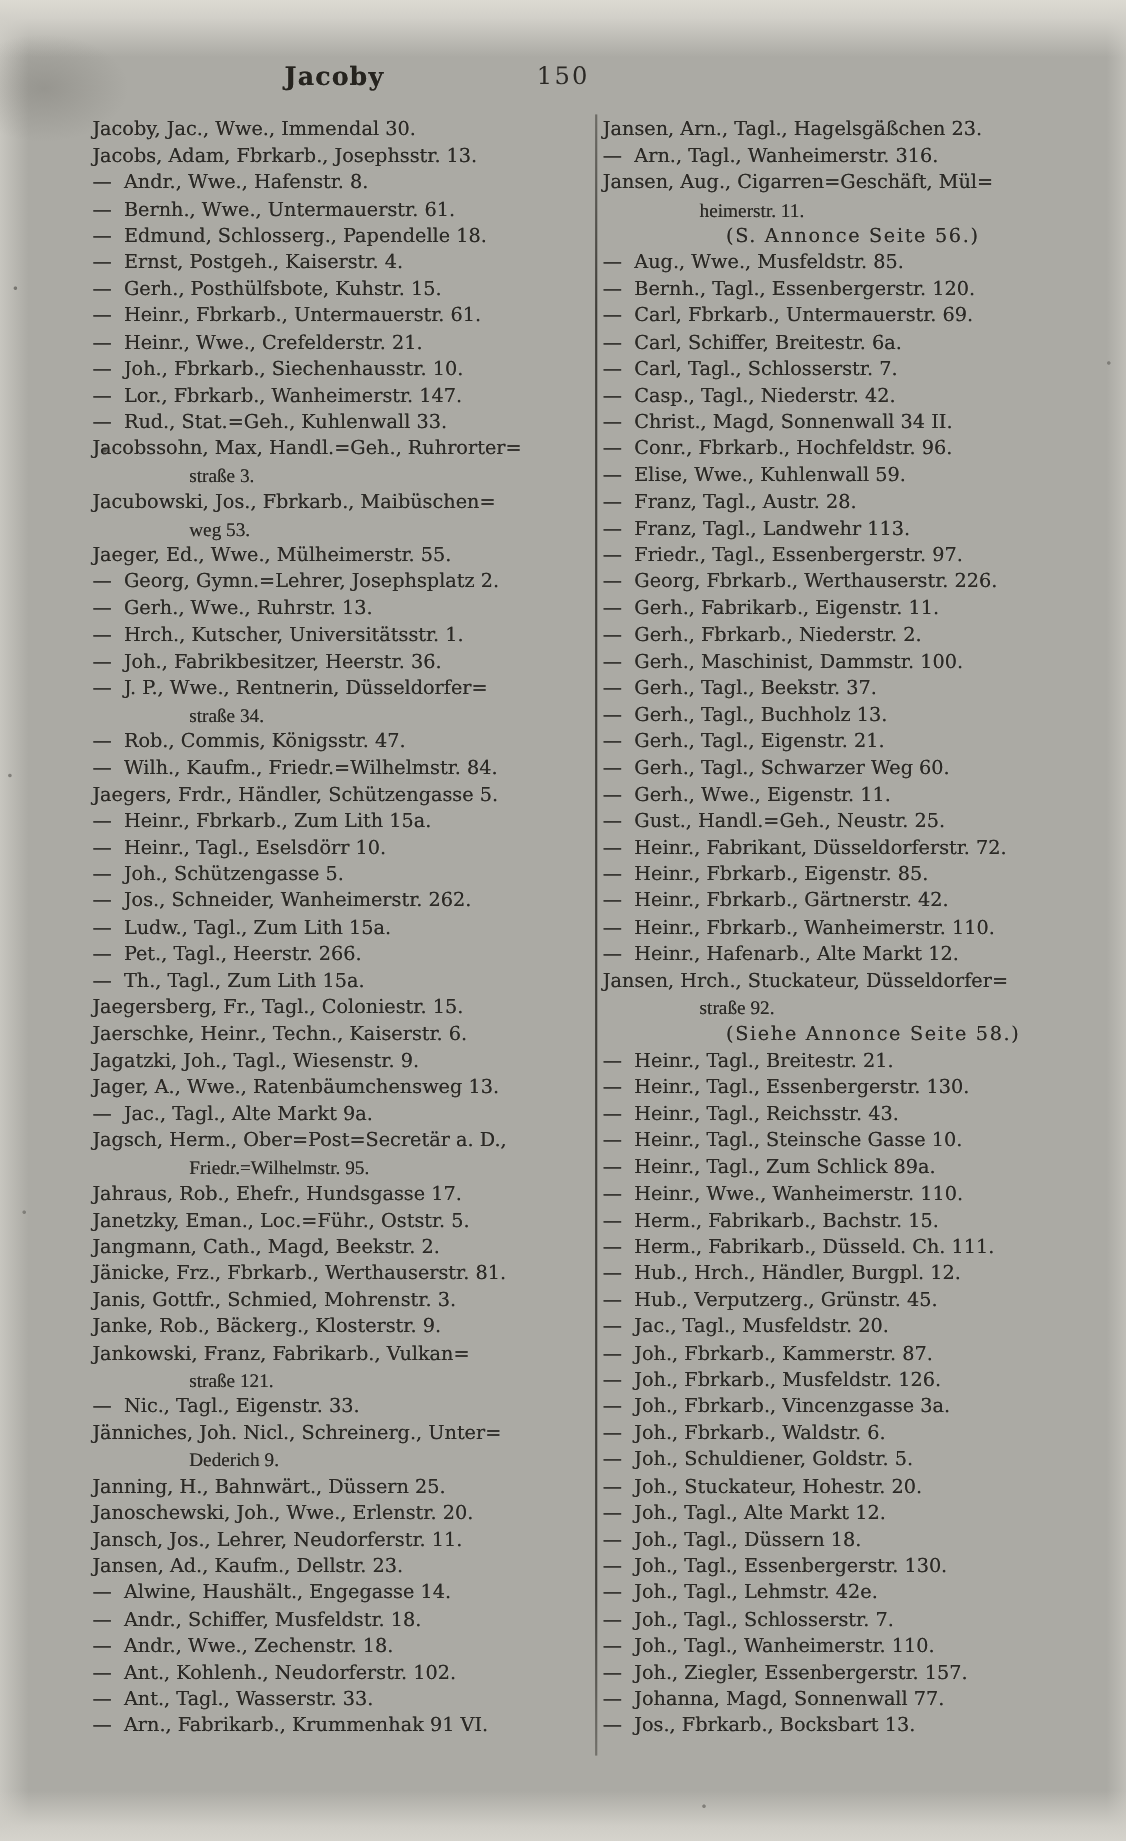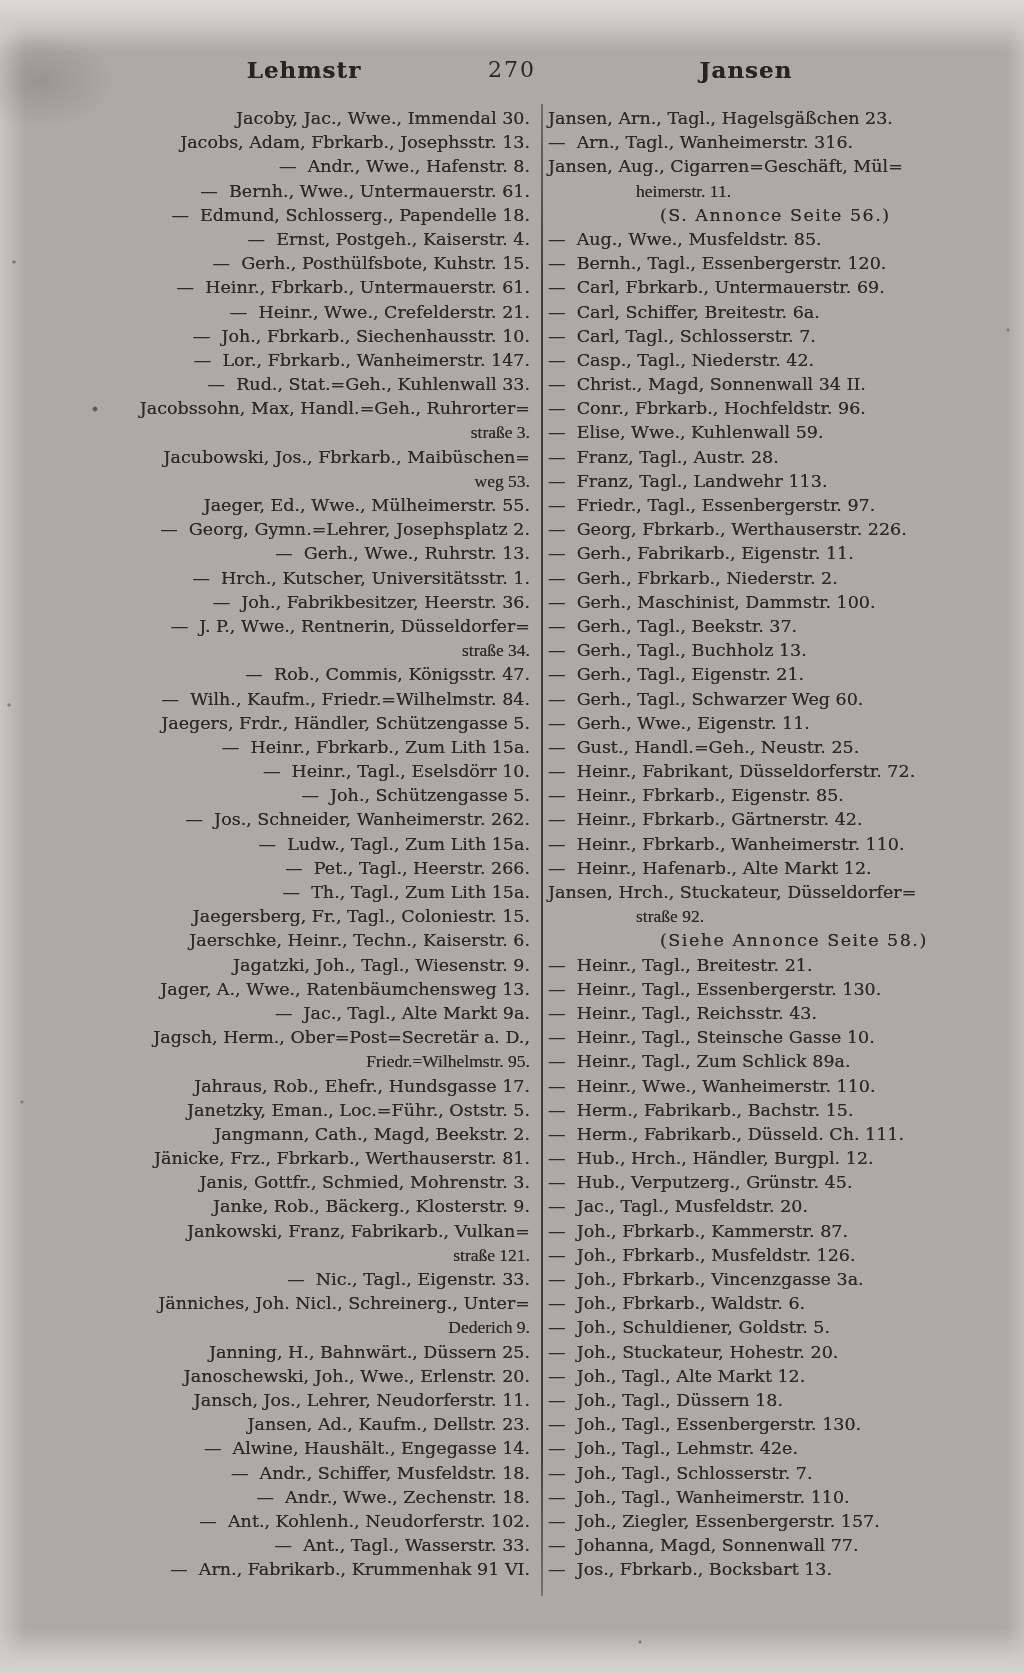--- a/index.html
+++ b/index.html
@@ -47,31 +47,30 @@
   .divider{
     position:absolute;left:541px;top:104px;width:2px;height:1492px;
     background:linear-gradient(180deg, rgba(58,56,50,.55), rgba(45,43,38,.85) 12%, rgba(45,43,38,.85) 90%, rgba(58,56,50,.5));
   }
   .col{
     position:absolute;top:106px;
     font-size:17.5px;line-height:24.2px;
     white-space:pre;
     text-shadow:0 0 .4px rgba(43,41,37,.75);
   }
-  .col-left{left:84px;width:446px;text-align:right;}
+  .col-left{left:84px;width:446px;}
   .col-right{left:548px;width:436px;}
   .ln{height:24.2px;}
   .ln.ind{padding-left:88px;font-family:Liberation Serif, serif;}
   .ln.ann{padding-left:112px;letter-spacing:1.5px;}
 </style>
 </head>
 <body>
 
 <div class="page">
-  <div class="hdr hdr-left">Lehmstr</div>
-  <div class="pgnum">270</div>
-  <div class="hdr hdr-right">Jansen</div>
+  <div class="hdr hdr-left">Jacoby</div>
+  <div class="pgnum">150</div>
 
   <div class="divider"></div>
 
   <div class="col col-left"><div class="ln">Jacoby, Jac., Wwe., Immendal 30.</div><div class="ln">Jacobs, Adam, Fbrkarb., Josephsstr. 13.</div><div class="ln">—  Andr., Wwe., Hafenstr. 8.</div><div class="ln">—  Bernh., Wwe., Untermauerstr. 61.</div><div class="ln">—  Edmund, Schlosserg., Papendelle 18.</div><div class="ln">—  Ernst, Postgeh., Kaiserstr. 4.</div><div class="ln">—  Gerh., Posthülfsbote, Kuhstr. 15.</div><div class="ln">—  Heinr., Fbrkarb., Untermauerstr. 61.</div><div class="ln">—  Heinr., Wwe., Crefelderstr. 21.</div><div class="ln">—  Joh., Fbrkarb., Siechenhausstr. 10.</div><div class="ln">—  Lor., Fbrkarb., Wanheimerstr. 147.</div><div class="ln">—  Rud., Stat.=Geh., Kuhlenwall 33.</div><div class="ln">Jacobssohn, Max, Handl.=Geh., Ruhrorter=</div><div class="ln ind">straße 3.</div><div class="ln">Jacubowski, Jos., Fbrkarb., Maibüschen=</div><div class="ln ind">weg 53.</div><div class="ln">Jaeger, Ed., Wwe., Mülheimerstr. 55.</div><div class="ln">—  Georg, Gymn.=Lehrer, Josephsplatz 2.</div><div class="ln">—  Gerh., Wwe., Ruhrstr. 13.</div><div class="ln">—  Hrch., Kutscher, Universitätsstr. 1.</div><div class="ln">—  Joh., Fabrikbesitzer, Heerstr. 36.</div><div class="ln">—  J. P., Wwe., Rentnerin, Düsseldorfer=</div><div class="ln ind">straße 34.</div><div class="ln">—  Rob., Commis, Königsstr. 47.</div><div class="ln">—  Wilh., Kaufm., Friedr.=Wilhelmstr. 84.</div><div class="ln">Jaegers, Frdr., Händler, Schützengasse 5.</div><div class="ln">—  Heinr., Fbrkarb., Zum Lith 15a.</div><div class="ln">—  Heinr., Tagl., Eselsdörr 10.</div><div class="ln">—  Joh., Schützengasse 5.</div><div class="ln">—  Jos., Schneider, Wanheimerstr. 262.</div><div class="ln">—  Ludw., Tagl., Zum Lith 15a.</div><div class="ln">—  Pet., Tagl., Heerstr. 266.</div><div class="ln">—  Th., Tagl., Zum Lith 15a.</div><div class="ln">Jaegersberg, Fr., Tagl., Coloniestr. 15.</div><div class="ln">Jaerschke, Heinr., Techn., Kaiserstr. 6.</div><div class="ln">Jagatzki, Joh., Tagl., Wiesenstr. 9.</div><div class="ln">Jager, A., Wwe., Ratenbäumchensweg 13.</div><div class="ln">—  Jac., Tagl., Alte Markt 9a.</div><div class="ln">Jagsch, Herm., Ober=Post=Secretär a. D.,</div><div class="ln ind">Friedr.=Wilhelmstr. 95.</div><div class="ln">Jahraus, Rob., Ehefr., Hundsgasse 17.</div><div class="ln">Janetzky, Eman., Loc.=Führ., Oststr. 5.</div><div class="ln">Jangmann, Cath., Magd, Beekstr. 2.</div><div class="ln">Jänicke, Frz., Fbrkarb., Werthauserstr. 81.</div><div class="ln">Janis, Gottfr., Schmied, Mohrenstr. 3.</div><div class="ln">Janke, Rob., Bäckerg., Klosterstr. 9.</div><div class="ln">Jankowski, Franz, Fabrikarb., Vulkan=</div><div class="ln ind">straße 121.</div><div class="ln">—  Nic., Tagl., Eigenstr. 33.</div><div class="ln">Jänniches, Joh. Nicl., Schreinerg., Unter=</div><div class="ln ind">Dederich 9.</div><div class="ln">Janning, H., Bahnwärt., Düssern 25.</div><div class="ln">Janoschewski, Joh., Wwe., Erlenstr. 20.</div><div class="ln">Jansch, Jos., Lehrer, Neudorferstr. 11.</div><div class="ln">Jansen, Ad., Kaufm., Dellstr. 23.</div><div class="ln">—  Alwine, Haushält., Engegasse 14.</div><div class="ln">—  Andr., Schiffer, Musfeldstr. 18.</div><div class="ln">—  Andr., Wwe., Zechenstr. 18.</div><div class="ln">—  Ant., Kohlenh., Neudorferstr. 102.</div><div class="ln">—  Ant., Tagl., Wasserstr. 33.</div><div class="ln">—  Arn., Fabrikarb., Krummenhak 91 VI.</div></div>
   <div class="col col-right"><div class="ln">Jansen, Arn., Tagl., Hagelsgäßchen 23.</div><div class="ln">—  Arn., Tagl., Wanheimerstr. 316.</div><div class="ln">Jansen, Aug., Cigarren=Geschäft, Mül=</div><div class="ln ind">heimerstr. 11.</div><div class="ln ann">(S. Annonce Seite 56.)</div><div class="ln">—  Aug., Wwe., Musfeldstr. 85.</div><div class="ln">—  Bernh., Tagl., Essenbergerstr. 120.</div><div class="ln">—  Carl, Fbrkarb., Untermauerstr. 69.</div><div class="ln">—  Carl, Schiffer, Breitestr. 6a.</div><div class="ln">—  Carl, Tagl., Schlosserstr. 7.</div><div class="ln">—  Casp., Tagl., Niederstr. 42.</div><div class="ln">—  Christ., Magd, Sonnenwall 34 II.</div><div class="ln">—  Conr., Fbrkarb., Hochfeldstr. 96.</div><div class="ln">—  Elise, Wwe., Kuhlenwall 59.</div><div class="ln">—  Franz, Tagl., Austr. 28.</div><div class="ln">—  Franz, Tagl., Landwehr 113.</div><div class="ln">—  Friedr., Tagl., Essenbergerstr. 97.</div><div class="ln">—  Georg, Fbrkarb., Werthauserstr. 226.</div><div class="ln">—  Gerh., Fabrikarb., Eigenstr. 11.</div><div class="ln">—  Gerh., Fbrkarb., Niederstr. 2.</div><div class="ln">—  Gerh., Maschinist, Dammstr. 100.</div><div class="ln">—  Gerh., Tagl., Beekstr. 37.</div><div class="ln">—  Gerh., Tagl., Buchholz 13.</div><div class="ln">—  Gerh., Tagl., Eigenstr. 21.</div><div class="ln">—  Gerh., Tagl., Schwarzer Weg 60.</div><div class="ln">—  Gerh., Wwe., Eigenstr. 11.</div><div class="ln">—  Gust., Handl.=Geh., Neustr. 25.</div><div class="ln">—  Heinr., Fabrikant, Düsseldorferstr. 72.</div><div class="ln">—  Heinr., Fbrkarb., Eigenstr. 85.</div><div class="ln">—  Heinr., Fbrkarb., Gärtnerstr. 42.</div><div class="ln">—  Heinr., Fbrkarb., Wanheimerstr. 110.</div><div class="ln">—  Heinr., Hafenarb., Alte Markt 12.</div><div class="ln">Jansen, Hrch., Stuckateur, Düsseldorfer=</div><div class="ln ind">straße 92.</div><div class="ln ann">(Siehe Annonce Seite 58.)</div><div class="ln">—  Heinr., Tagl., Breitestr. 21.</div><div class="ln">—  Heinr., Tagl., Essenbergerstr. 130.</div><div class="ln">—  Heinr., Tagl., Reichsstr. 43.</div><div class="ln">—  Heinr., Tagl., Steinsche Gasse 10.</div><div class="ln">—  Heinr., Tagl., Zum Schlick 89a.</div><div class="ln">—  Heinr., Wwe., Wanheimerstr. 110.</div><div class="ln">—  Herm., Fabrikarb., Bachstr. 15.</div><div class="ln">—  Herm., Fabrikarb., Düsseld. Ch. 111.</div><div class="ln">—  Hub., Hrch., Händler, Burgpl. 12.</div><div class="ln">—  Hub., Verputzerg., Grünstr. 45.</div><div class="ln">—  Jac., Tagl., Musfeldstr. 20.</div><div class="ln">—  Joh., Fbrkarb., Kammerstr. 87.</div><div class="ln">—  Joh., Fbrkarb., Musfeldstr. 126.</div><div class="ln">—  Joh., Fbrkarb., Vincenzgasse 3a.</div><div class="ln">—  Joh., Fbrkarb., Waldstr. 6.</div><div class="ln">—  Joh., Schuldiener, Goldstr. 5.</div><div class="ln">—  Joh., Stuckateur, Hohestr. 20.</div><div class="ln">—  Joh., Tagl., Alte Markt 12.</div><div class="ln">—  Joh., Tagl., Düssern 18.</div><div class="ln">—  Joh., Tagl., Essenbergerstr. 130.</div><div class="ln">—  Joh., Tagl., Lehmstr. 42e.</div><div class="ln">—  Joh., Tagl., Schlosserstr. 7.</div><div class="ln">—  Joh., Tagl., Wanheimerstr. 110.</div><div class="ln">—  Joh., Ziegler, Essenbergerstr. 157.</div><div class="ln">—  Johanna, Magd, Sonnenwall 77.</div><div class="ln">—  Jos., Fbrkarb., Bocksbart 13.</div></div>
 </div>
 
 </body></html>

